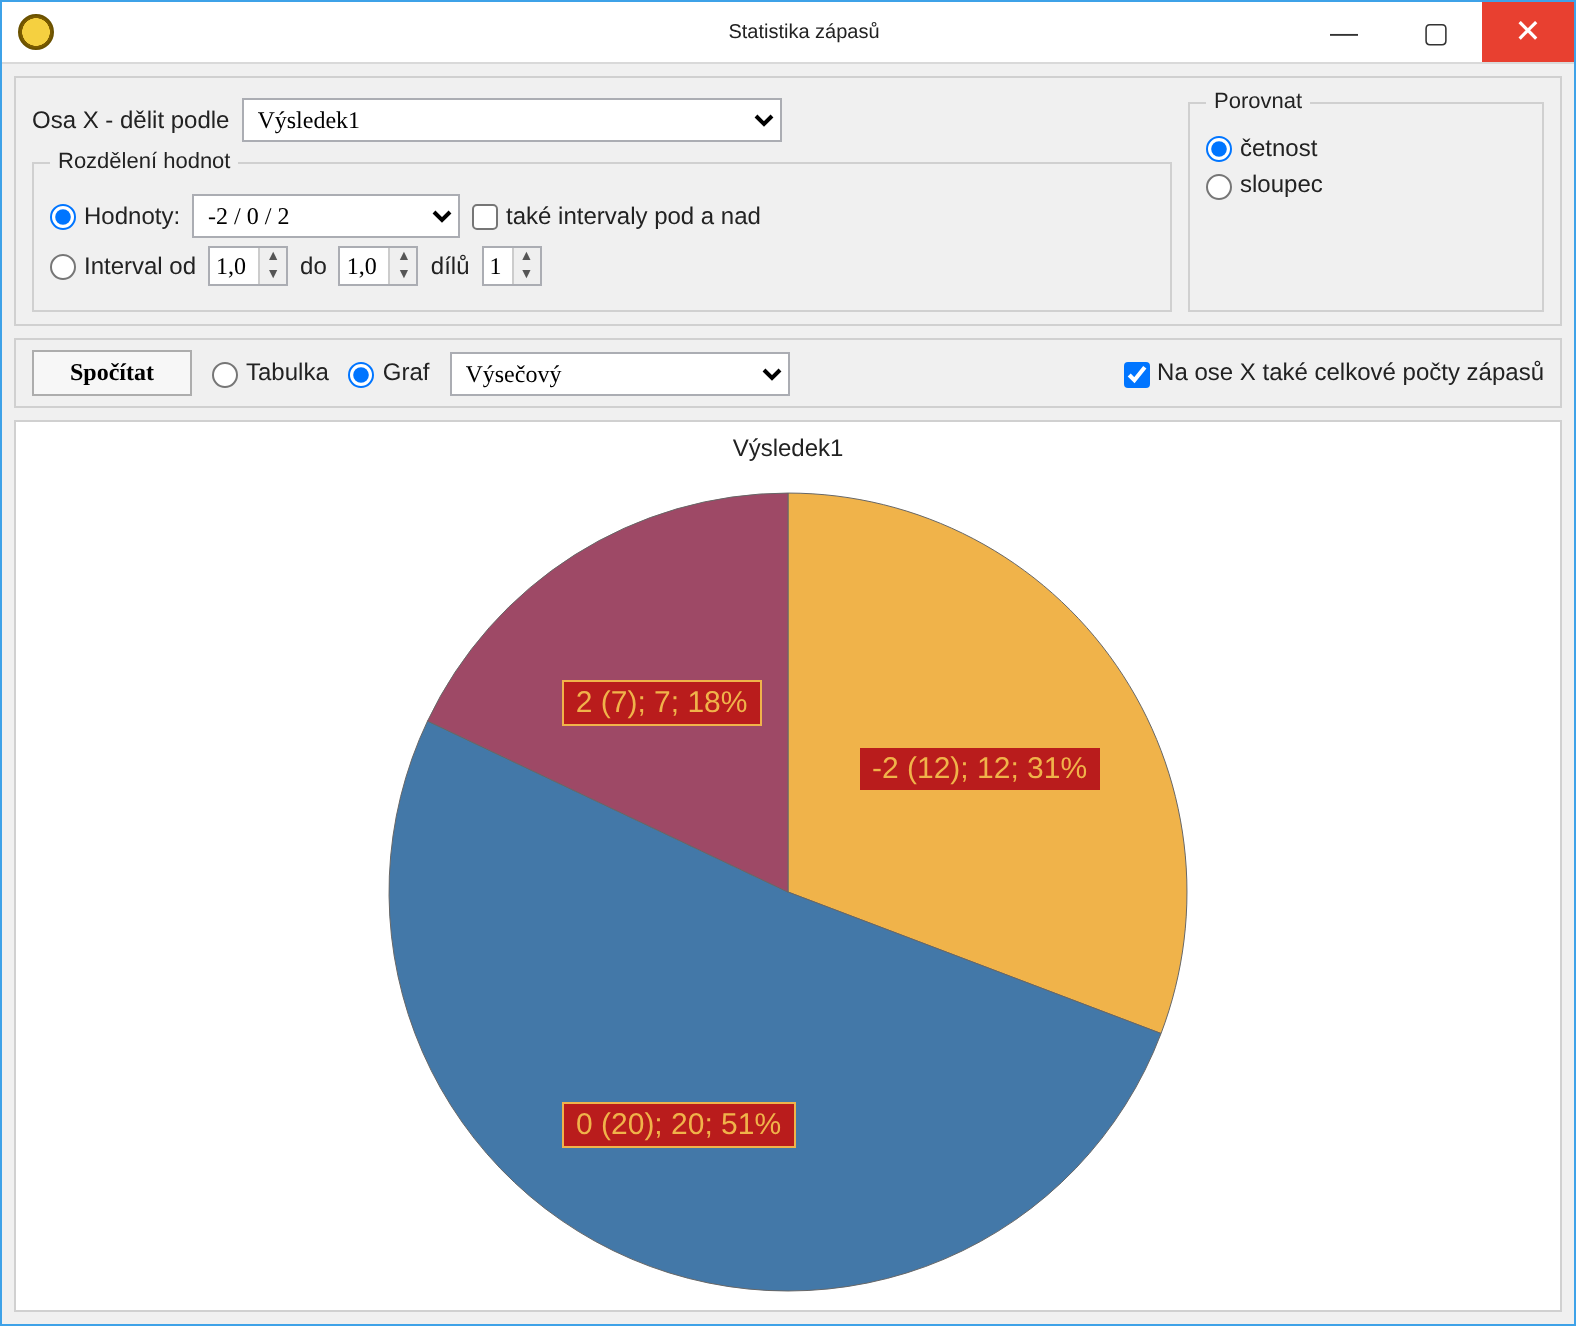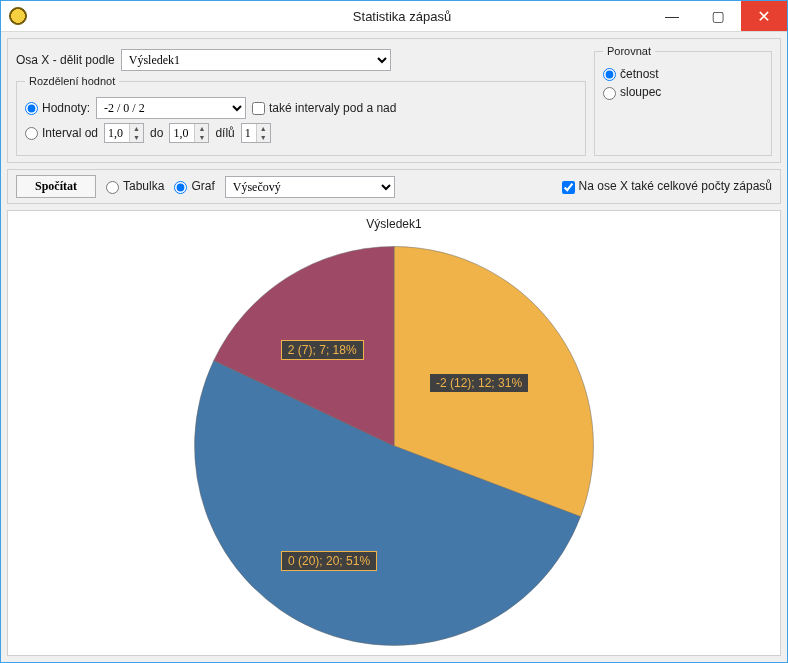--- a/index.html
+++ b/index.html
@@ -1,19 +1,19 @@
 <!DOCTYPE html>
 <html><head>
 <meta charset="utf-8">
 <style>
   html,body{margin:0;padding:0;font-family:"Segoe UI",Tahoma,sans-serif;font-size:12px;color:#222;background:#fff}
   .window{width:788px;height:663px;border:1px solid #3ea2e8;box-sizing:border-box;display:flex;flex-direction:column;background:#f0f0f0}
   .titlebar{height:30px;background:#fff;border-bottom:1px solid #d9d9d9;display:flex;align-items:center;position:relative}
   .titlebar .icon{width:16px;height:16px;margin:0 8px;border-radius:50%;background:radial-gradient(circle at 50% 50%,#f5d040 0 60%,#7a5b00 62% 100%);border:1px solid #6b5200}
-  .titlebar .title{position:absolute;left:16px;right:0;text-align:center;font-size:13px;pointer-events:none}
+  .titlebar .title{position:absolute;left:16px;right:0;text-align:center;font-size:10px;pointer-events:none}
   .winbtns{margin-left:auto;display:flex;height:100%}
   .winbtn{width:46px;height:100%;display:flex;align-items:center;justify-content:center;font-size:14px;color:#333}
   .winbtn.close{background:#e84030;color:#fff;font-size:16px}
 
   .panel{border:1px solid #d0d0d0;background:#f0f0f0;margin:6px;padding:6px 8px;display:flex;gap:8px}
   fieldset{border:1px solid #d0d0d0;padding:6px 8px 8px;margin:0}
   legend{font-size:11px;color:#222;padding:0 4px}
   .row{display:flex;align-items:center;gap:6px;margin:4px 0}
   label{font-size:12px}
   input[type=text],select{font:12px "Segoe UI";border:1px solid #abadb3;background:#fff;padding:1px 3px;height:20px;box-sizing:border-box}
@@ -22,21 +22,21 @@
   .spin input{width:40px;padding-right:16px}
   .spin .btns{position:absolute;right:1px;top:1px;bottom:1px;width:14px;display:flex;flex-direction:column}
   .spin .btns span{flex:1;background:#efefef;border-left:1px solid #ccc;font-size:7px;display:flex;align-items:center;justify-content:center;color:#555}
   input[type=radio],input[type=checkbox]{margin:0 4px 0 0;vertical-align:middle}
 
   .toolbar{border:1px solid #d0d0d0;background:#f0f0f0;margin:0 6px 6px;padding:5px 8px;display:flex;align-items:center;gap:10px}
   button.compute{font:bold 12px "Segoe UI";padding:3px 18px;background:#f7f7f7;border:1px solid #adadad}
 
   .chart-area{flex:1;margin:0 6px 6px;border:1px solid #d0d0d0;background:#fff;position:relative;overflow:hidden}
   .chart-title{text-align:center;font-size:12px;margin-top:6px}
-  .slice-label{position:absolute;background:#404040;border:1px solid #f0b34a;color:#f0b34a;font-size:12px;padding:2px 6px;white-space:nowrap}
+  .slice-label{position:absolute;background:#b91c1c;border:1px solid #f0b34a;color:#f0b34a;font-size:15px;padding:2px 6px;white-space:nowrap}
 </style>
 </head>
 <body>
 
 <div class="window">
 
   <div class="titlebar">
     <div class="icon"></div>
     <div class="title">Statistika zápasů</div>
     <div class="winbtns">
@@ -51,21 +51,21 @@
       <div class="row">
         <label>Osa X - dělit podle</label>
         <select style="width:270px">
           <option>Výsledek1</option>
         </select>
       </div>
       <fieldset>
         <legend>Rozdělení hodnot</legend>
         <div class="row">
           <label><input type="radio" name="rh" checked="" style=""><span>Hodnoty:</span></label>
-          <select style="width:150px"><option>-2 / 0 / 2</option></select>
+          <select style="width:134px"><option>-2 / 0 / 2</option></select>
           <label style="margin-left:0"><input type="checkbox" style=""><span>také intervaly pod a nad</span></label>
         </div>
         <div class="row">
           <label><input type="radio" name="rh" style=""><span>Interval od</span></label>
           <span class="spin">
               <input type="text" value="1,0" style="">
               <span class="btns">
                 <span>▲</span>
                 <span>▼</span>
               </span>

